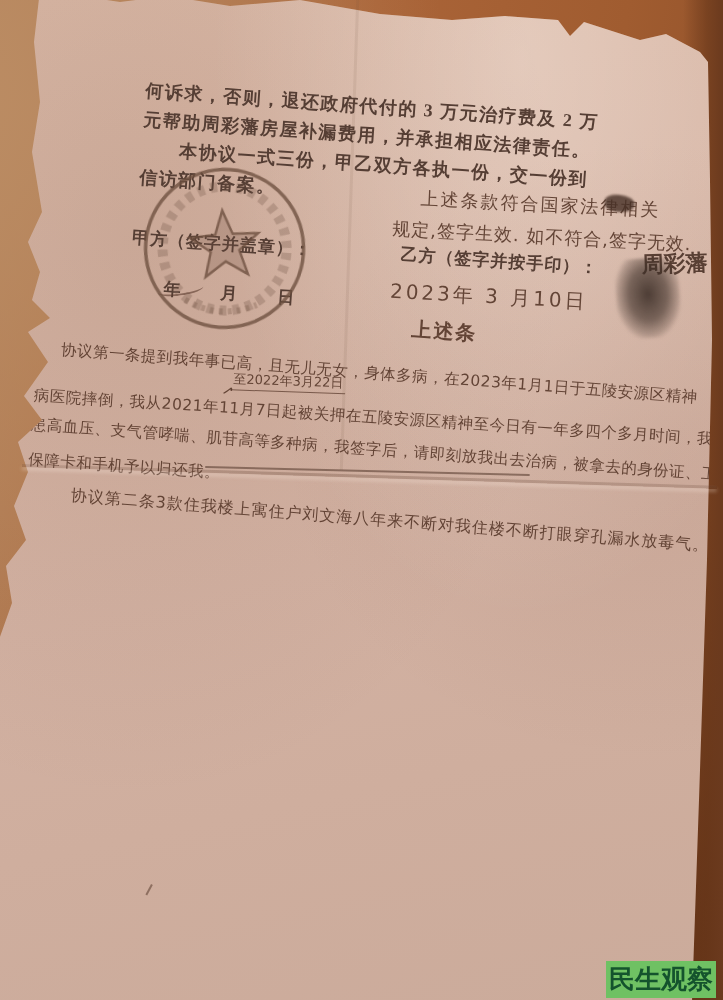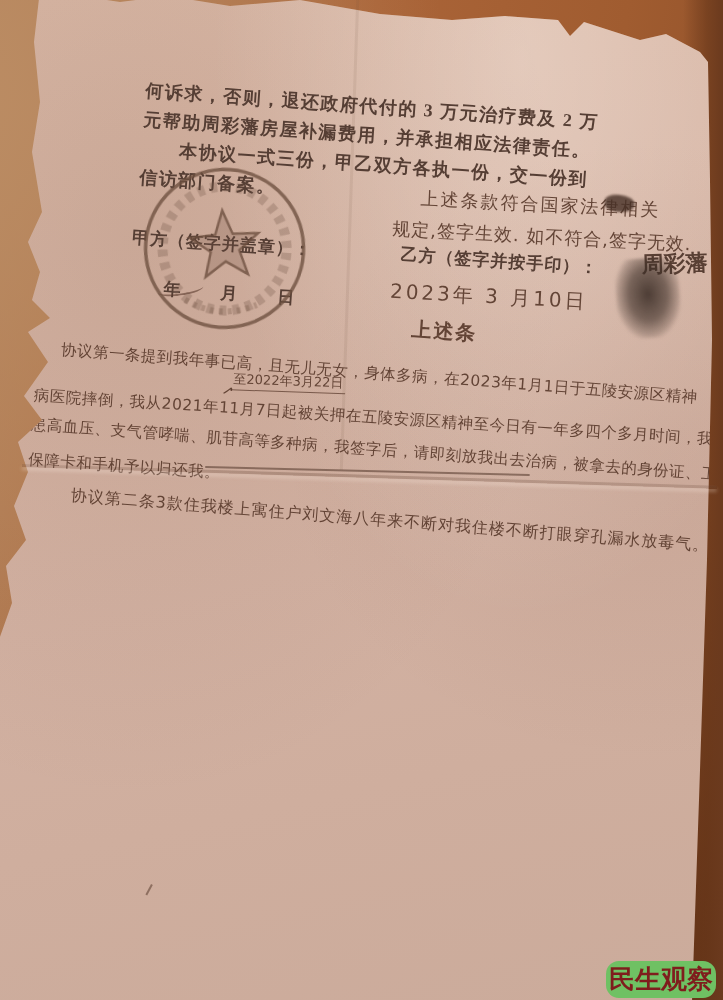--- a/index.html
+++ b/index.html
@@ -126,14 +126,14 @@
       <div id="para2" class="abs hand">协议第二条3款住我楼上寓住户刘文海八年来不断对我住楼不断打眼穿孔漏水放毒气。</div>
 
       <div id="stray-mark" class="abs"></div>
     </div>
   </div>
 
   <div id="crease"></div>
   <div id="pen-line"></div>
   <div id="vfold"></div>
 
-  <div id="watermark" style="background: rgb(111, 193, 99); color: #7f1d1d; border-radius: 13px;">民生观察</div>
+  <div id="watermark" style="background: rgb(111, 193, 99); color: #14532d;">民生观察</div>
 </div>
 
 </body></html>

